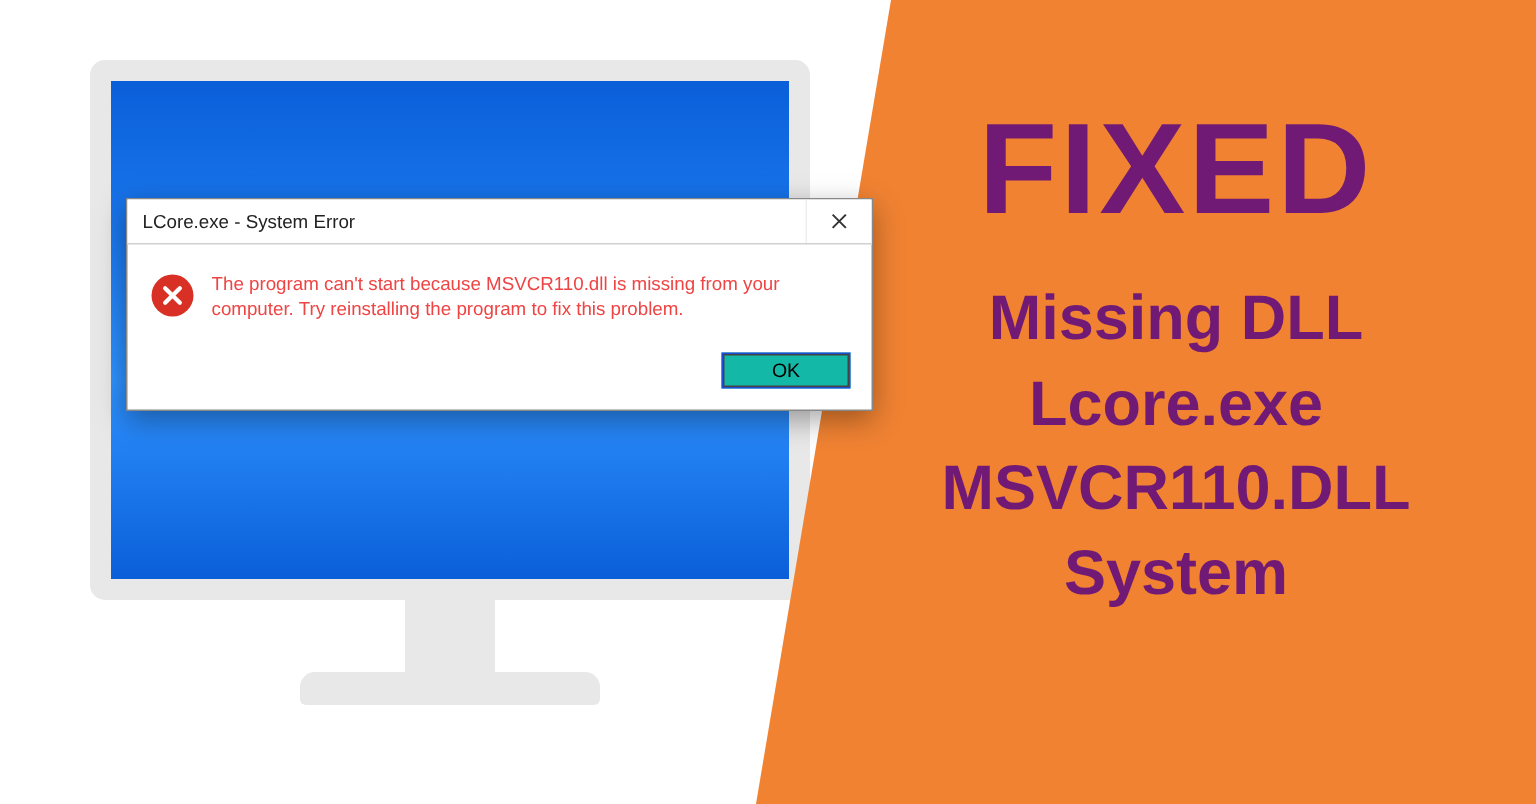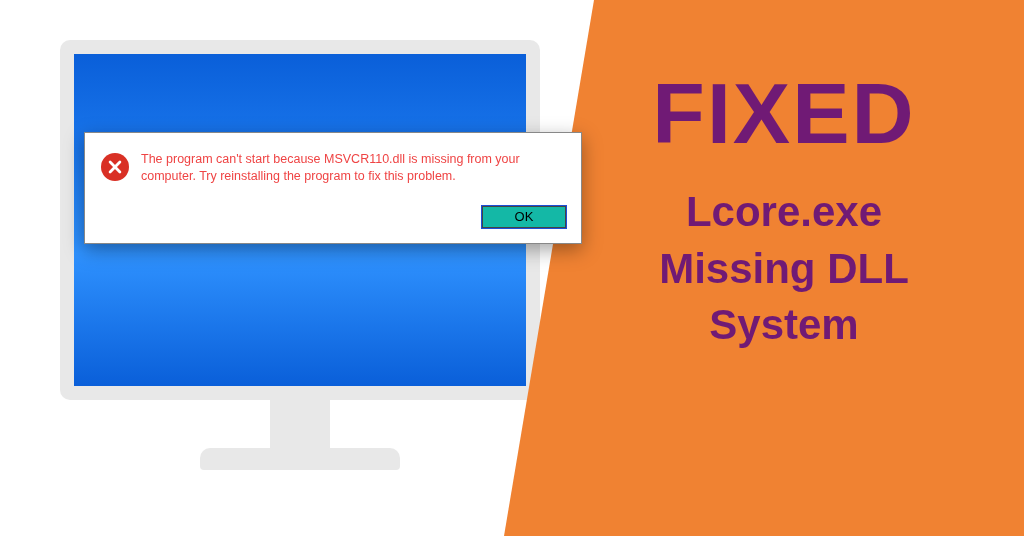--- a/index.html
+++ b/index.html
@@ -167,39 +167,49 @@
 <div class="canvas">
 
   <div class="monitor-wrap">
     <div class="monitor">
       <div class="screen"></div>
     </div>
     <div class="neck"></div>
     <div class="base"></div>
 
     <div class="dialog">
+      <div class="titlebar">
+        <span class="titlebar-text">LCore.exe - System Error</span>
+        <div class="close-btn">
+          <svg viewBox="0 0 10 10">
+            <line x1="1" y1="1" x2="9" y2="9" stroke="#333" stroke-width="1.2"></line>
+            <line x1="9" y1="1" x2="1" y2="9" stroke="#333" stroke-width="1.2"></line>
+          </svg>
+        </div>
+      </div>
       <div class="dialog-body">
         <div class="icon-error">
           <svg viewBox="0 0 10 10">
             <line x1="1.5" y1="1.5" x2="8.5" y2="8.5" stroke="#fff" stroke-width="2" stroke-linecap="round"></line>
             <line x1="8.5" y1="1.5" x2="1.5" y2="8.5" stroke="#fff" stroke-width="2" stroke-linecap="round"></line>
           </svg>
         </div>
         <div class="dialog-msg">The program can't start because MSVCR110.dll is missing from your computer. Try reinstalling the program to fix this problem.</div>
       </div>
       <div class="dialog-actions">
         <div class="ok-btn">
           <span>OK</span>
         </div>
       </div>
     </div>
   </div>
 
   <div class="orange-panel">
     <div class="fixed-title">FIXED</div>
     <div class="subtitle">
+      <div>Missing DLL</div>
       <div>Lcore.exe</div>
-      <div>Missing DLL</div>
+      <div>MSVCR110.DLL</div>
       <div>System</div>
     </div>
   </div>
 
 </div>
 
 </body></html>

